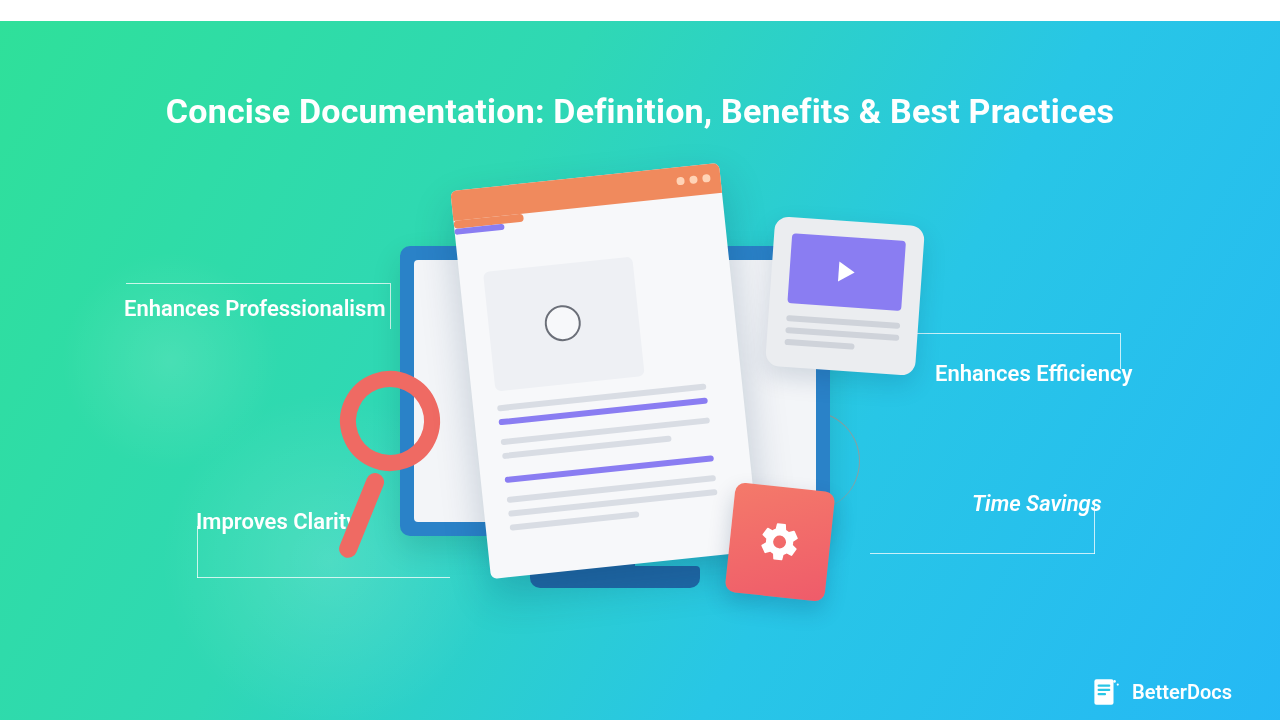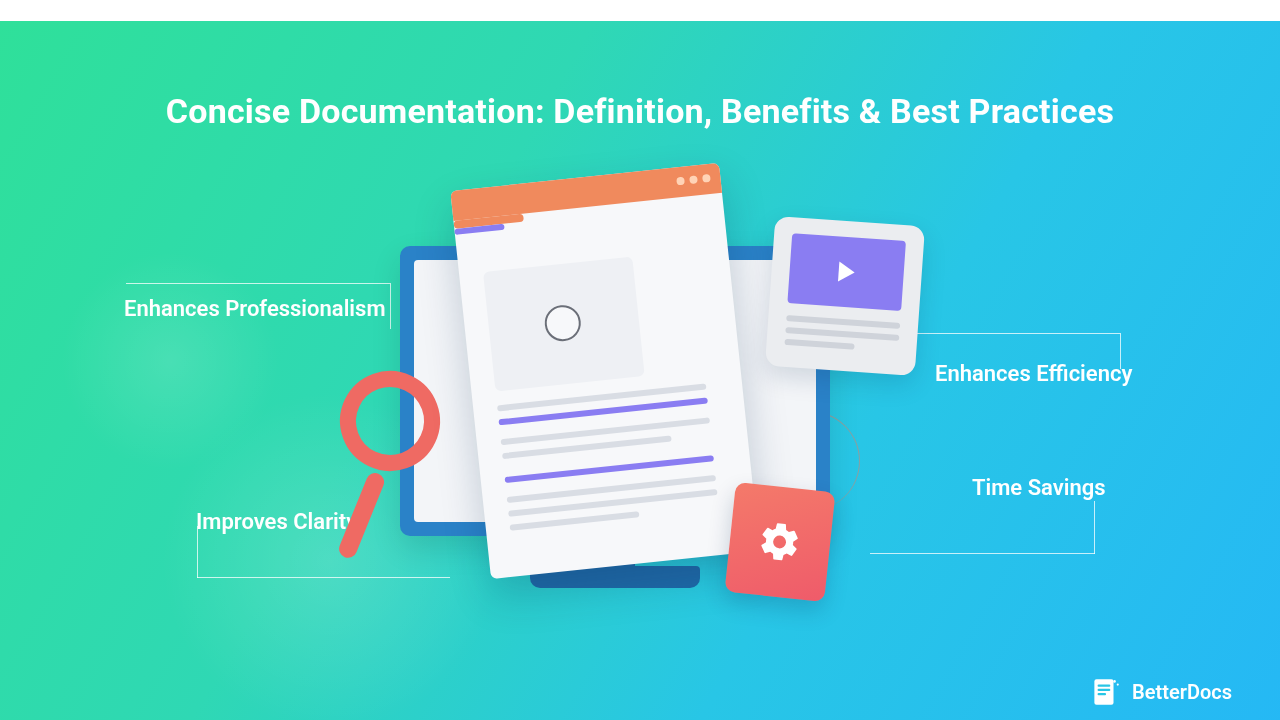--- a/index.html
+++ b/index.html
@@ -15,21 +15,21 @@
 .title {
   position:absolute; top:70px; left:0; right:0;
   text-align:center; color:#ffffff; font-weight:700;
   font-size:34px; letter-spacing:0.2px;
 }
 
 .callout { position:absolute; color:#ffffff; font-size:22px; font-weight:600; white-space:nowrap;text-align:right; }
 .cl-tl { left:124px; top:275px; }
 .cl-bl { left:196px; top:488px; }
 .cl-tr { left:935px; top:340px; }
-.cl-br { left:972px; top:454px; }
+.cl-br { left:972px; top:470px;font-style:italic; }
 
 .line { position:absolute; background:rgba(255,255,255,0.75); }
 .htl1 { top:262px; left:126px; width:264px; height:1px; }
 .vtl1 { top:262px; left:390px; width:1px; height:46px; }
 .hbl1 { top:556px; left:197px; width:253px; height:1px; }
 .vbl1 { top:505px; left:197px; width:1px; height:52px; }
 .htr1 { top:312px; left:900px; width:220px; height:1px; }
 .vtr1 { top:312px; left:1120px; width:1px; height:36px; }
 .hbr1 { top:532px; left:870px; width:225px; height:1px; }
 .vbr1 { top:480px; left:1094px; width:1px; height:53px; }

